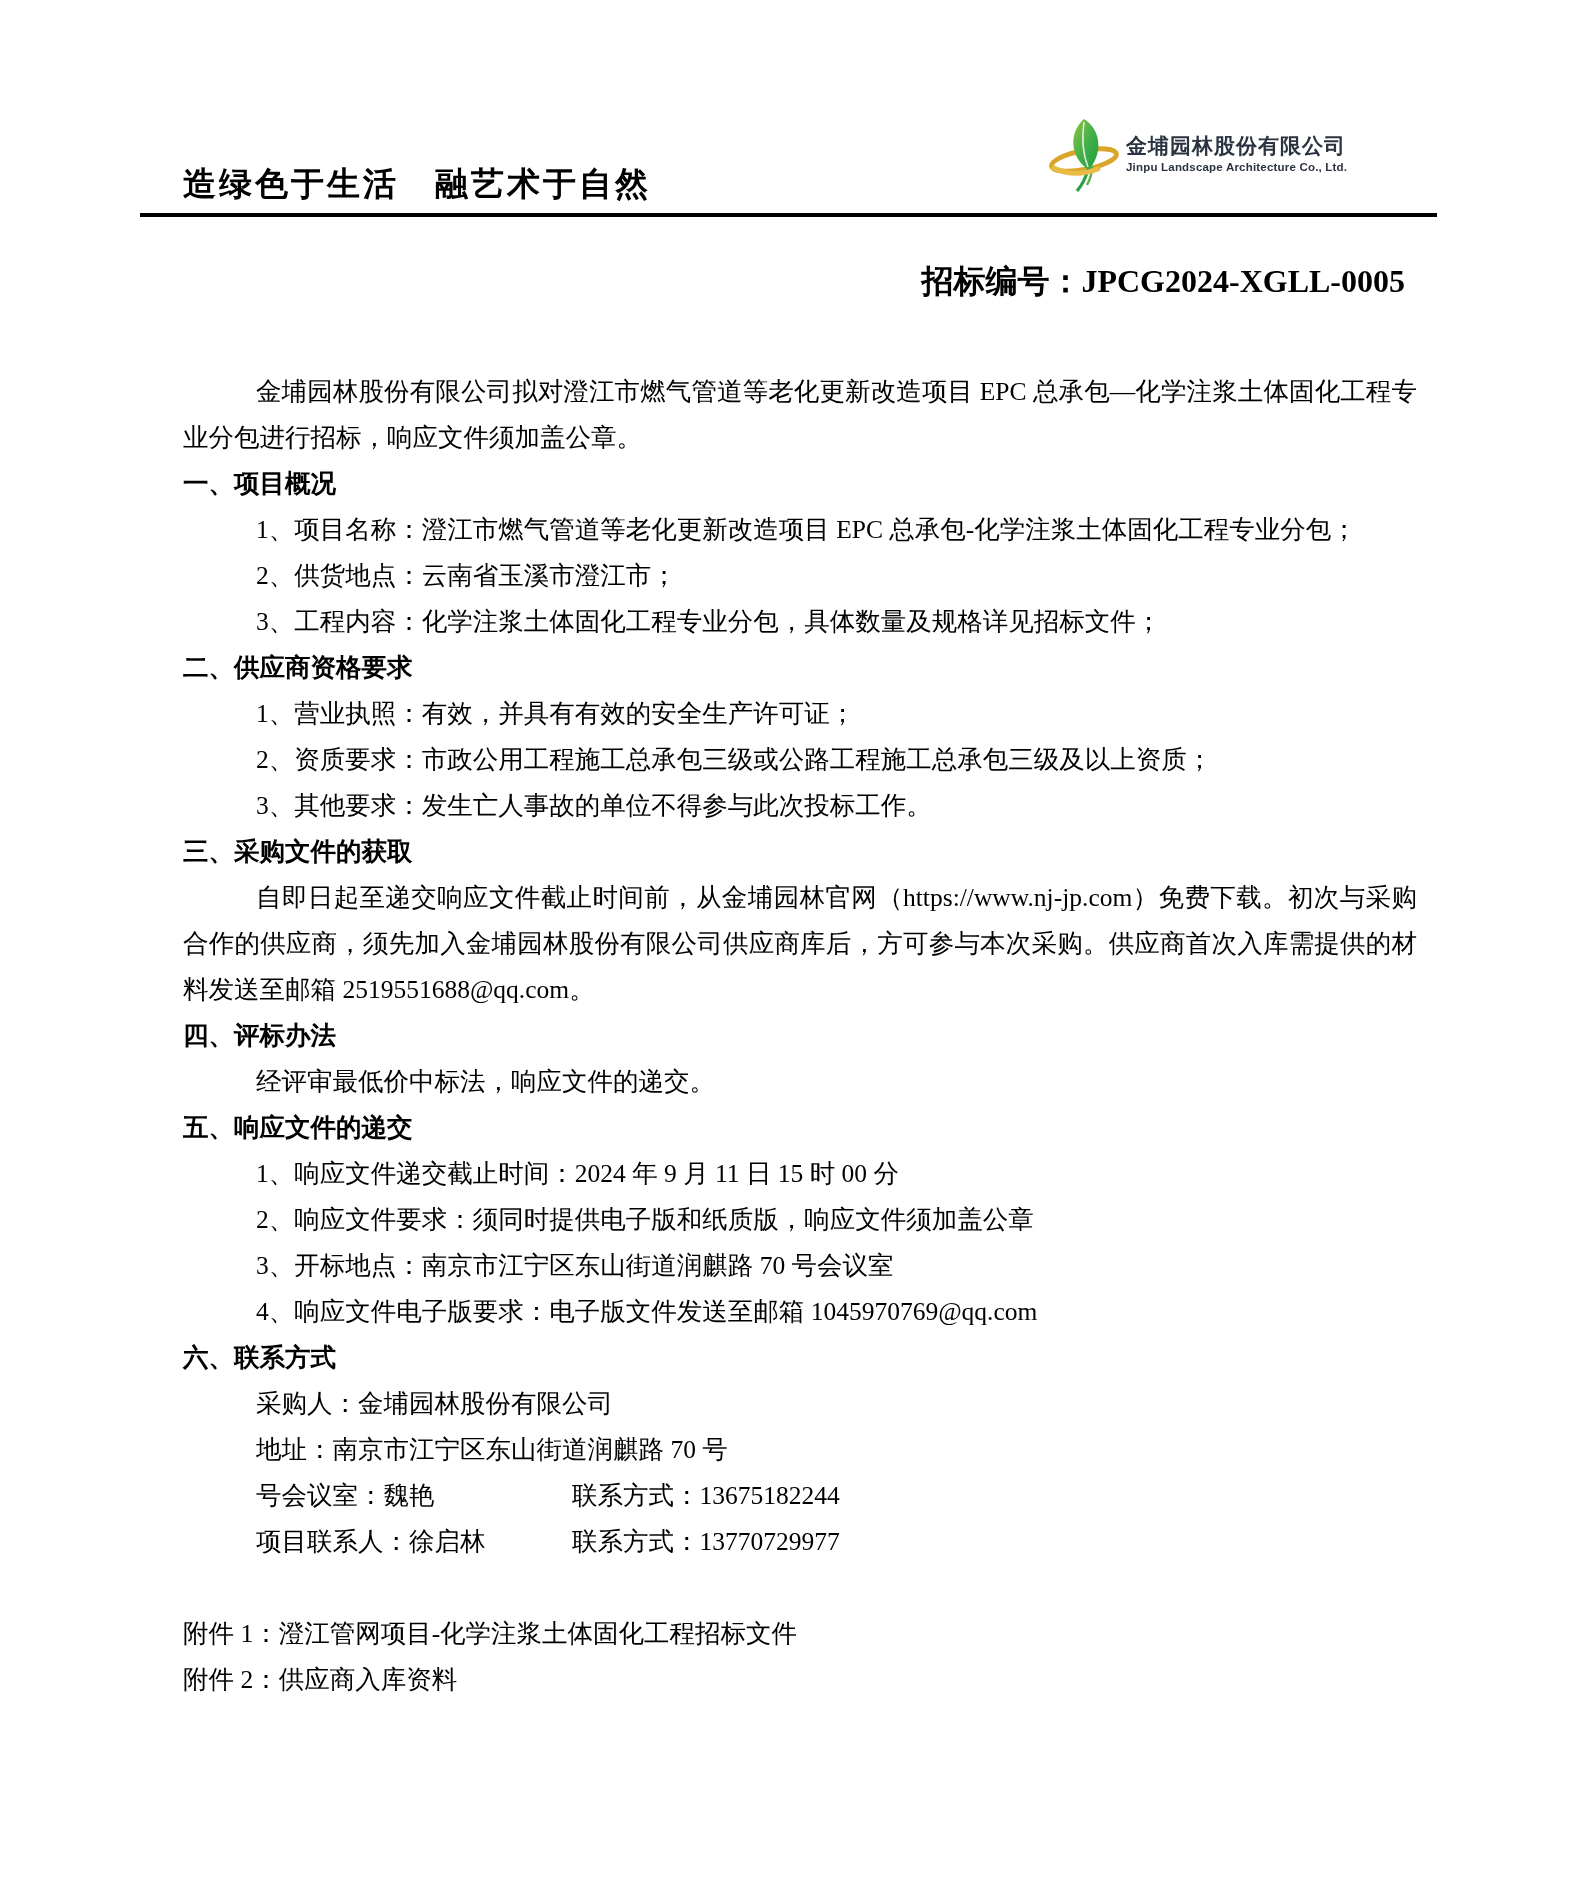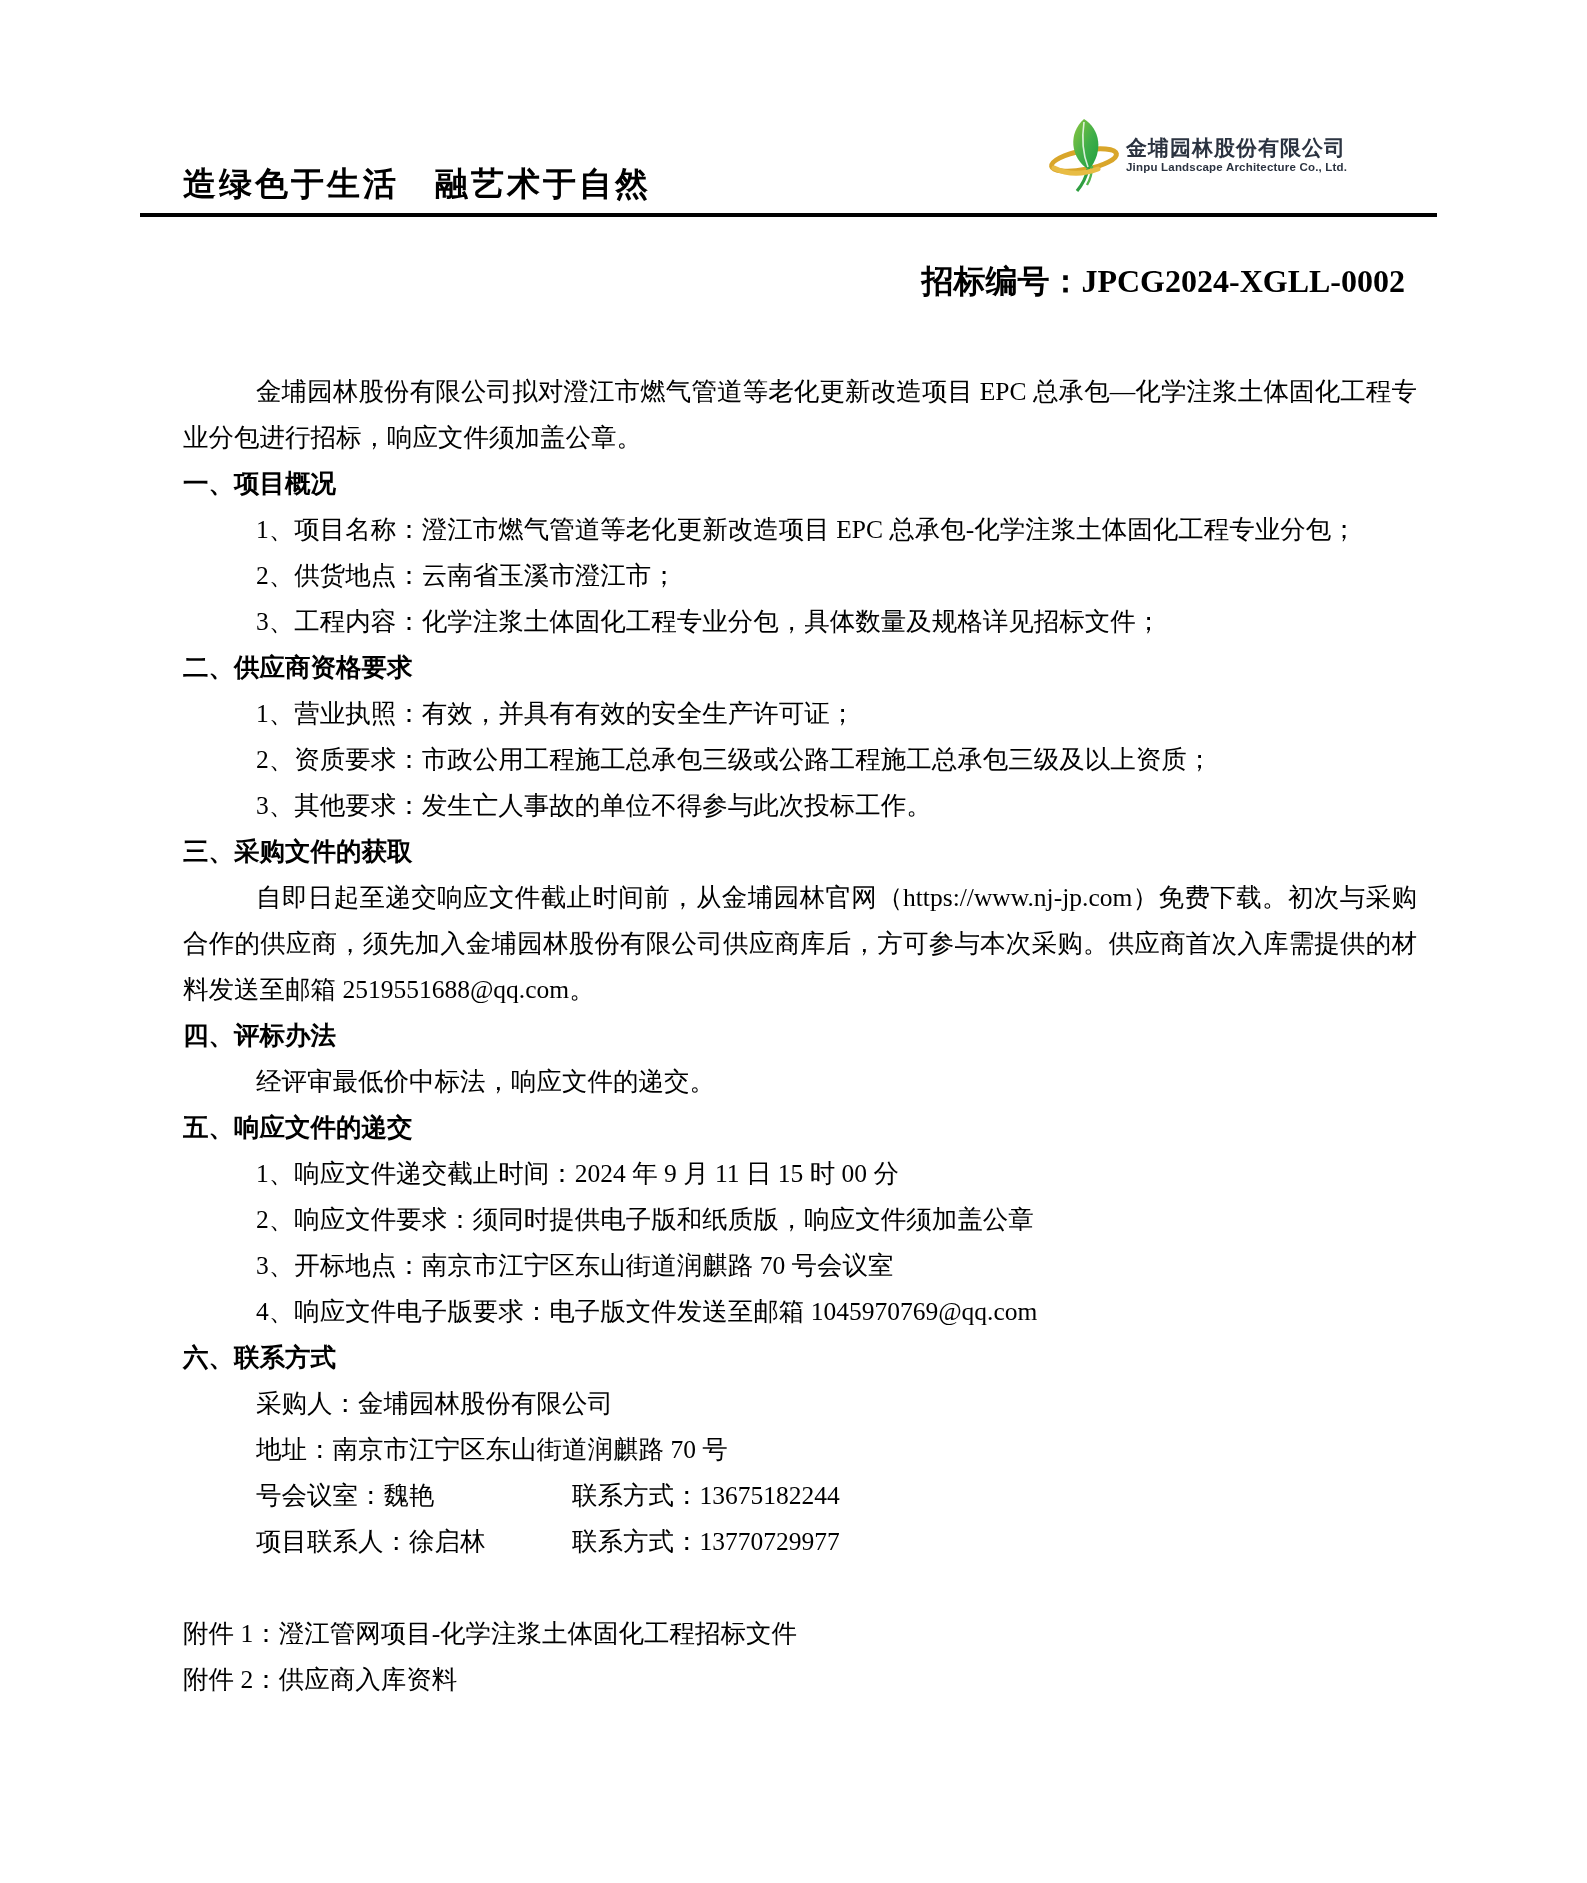--- a/index.html
+++ b/index.html
@@ -19,21 +19,21 @@
     font-family:"DejaVu Serif","Liberation Serif",serif;
     white-space:nowrap;
   }
   .logo{
     position:absolute;left:1048px;top:116px;
     display:flex;align-items:center;
   }
   .logo-icon{width:74px;height:78px;flex:0 0 auto;}
   .logo-text{margin-left:4px;display:flex;flex-direction:column;}
   .logo-cn{
-    font-family:Liberation Serif, serif;
+    font-family:Liberation Mono, monospace;
     font-size:21px;font-weight:bold;letter-spacing:1px;
     color:#2b3340;white-space:nowrap;line-height:24px;
   }
   .logo-en{
     font-family:Liberation Sans, sans-serif;
     font-size:11.5px;font-weight:bold;color:#2b3340;
     white-space:nowrap;line-height:14px;letter-spacing:.2px;
   }
   .rule{
     position:absolute;left:140px;top:213px;
@@ -87,21 +87,21 @@
       </svg>
     </span>
     <span class="logo-text">
       <span class="logo-cn">金埔园林股份有限公司</span>
       <span class="logo-en">Jinpu Landscape Architecture Co., Ltd.</span>
     </span>
   </div>
 
   <div class="rule"></div>
 
-  <div class="tender"><span>招标编号：</span><span>JPCG2024-XGLL-0002</span></div>
+  <div class="tender"><span>招标编号：</span><span>JPCG2024-XGLL-0005</span></div>
 
   <div class="content">
 
     <div class="para">金埔园林股份有限公司拟对澄江市燃气管道等老化更新改造项目 EPC 总承包—化学注浆土体固化工程专业分包进行招标，响应文件须加盖公章。</div>
 
     <div class="h">一、项目概况</div>
     <div class="item">1、项目名称：澄江市燃气管道等老化更新改造项目 EPC 总承包-化学注浆土体固化工程专业分包；</div>
     <div class="item">2、供货地点：云南省玉溪市澄江市；</div>
     <div class="item">3、工程内容：化学注浆土体固化工程专业分包，具体数量及规格详见招标文件；</div>
 

